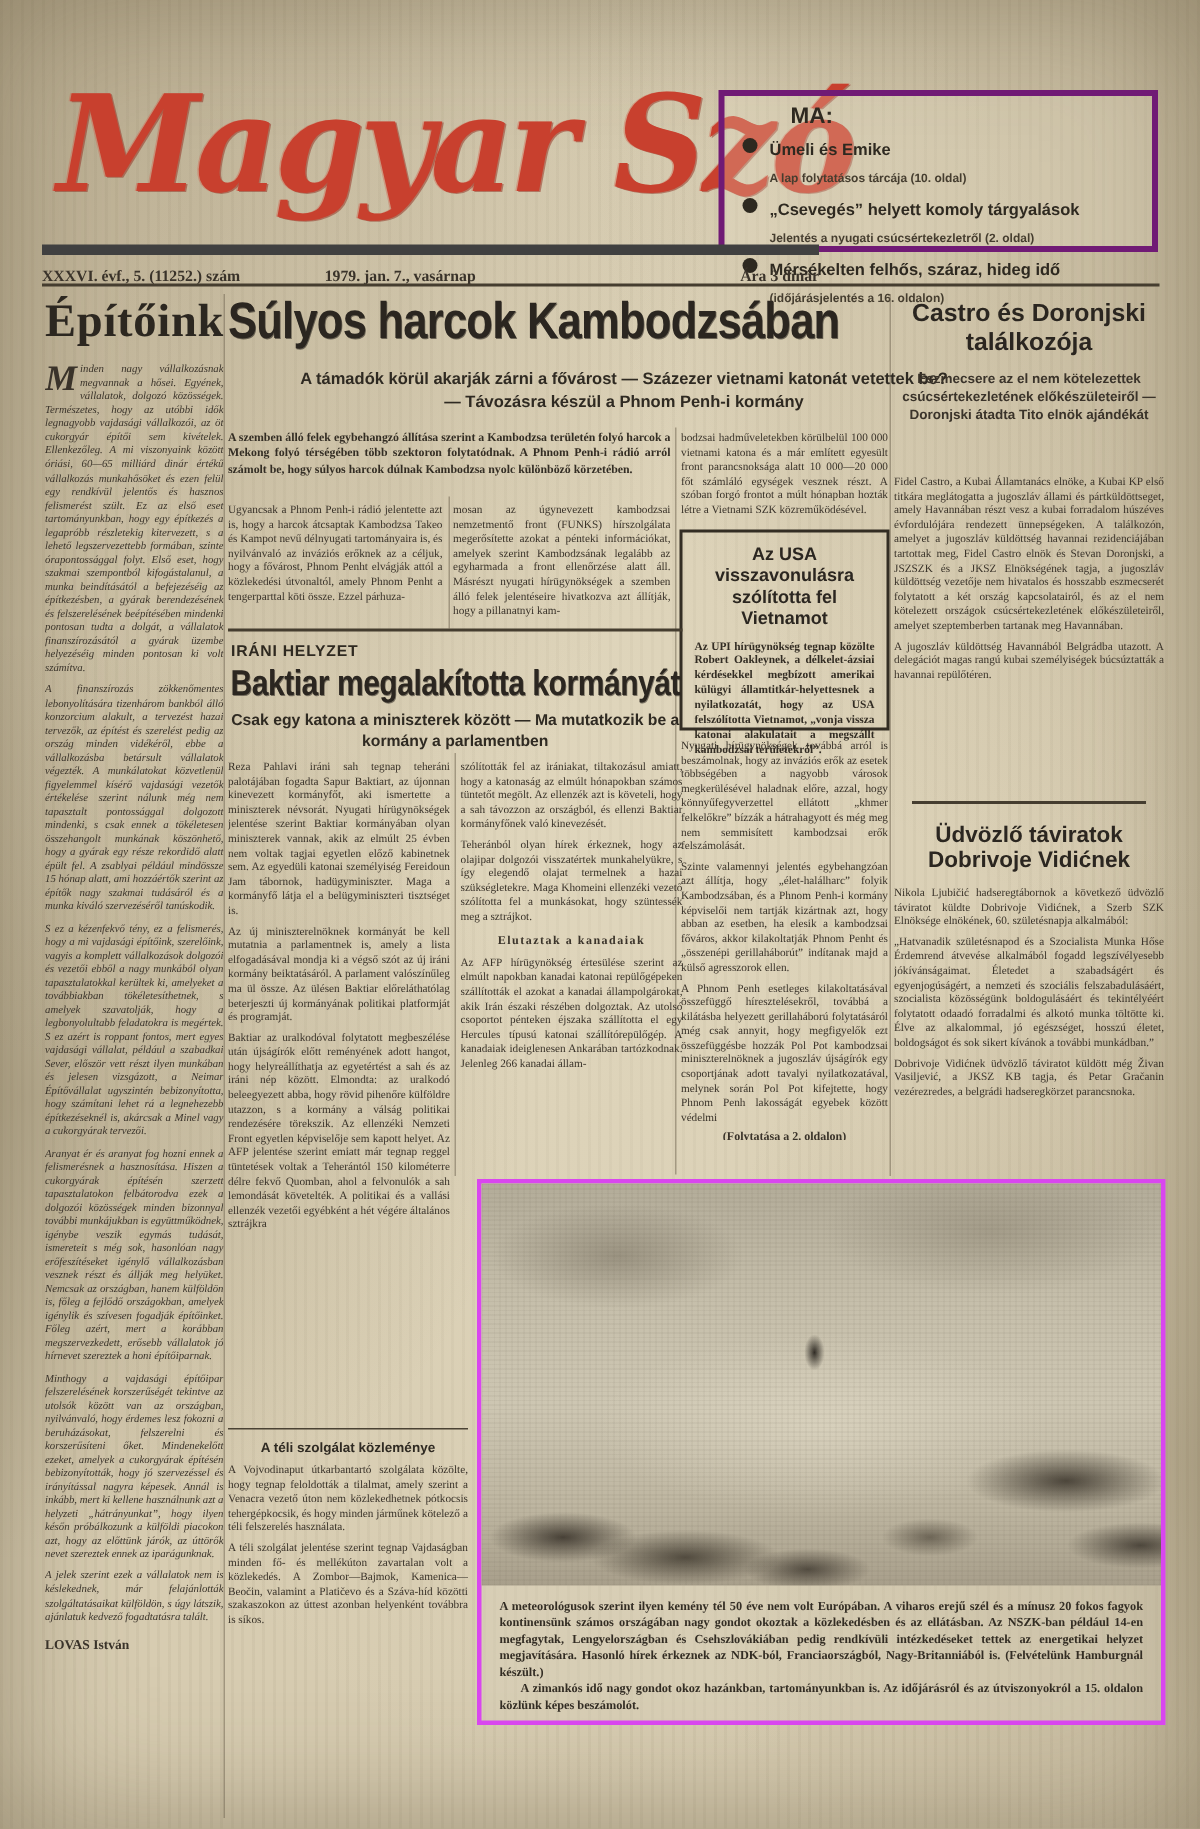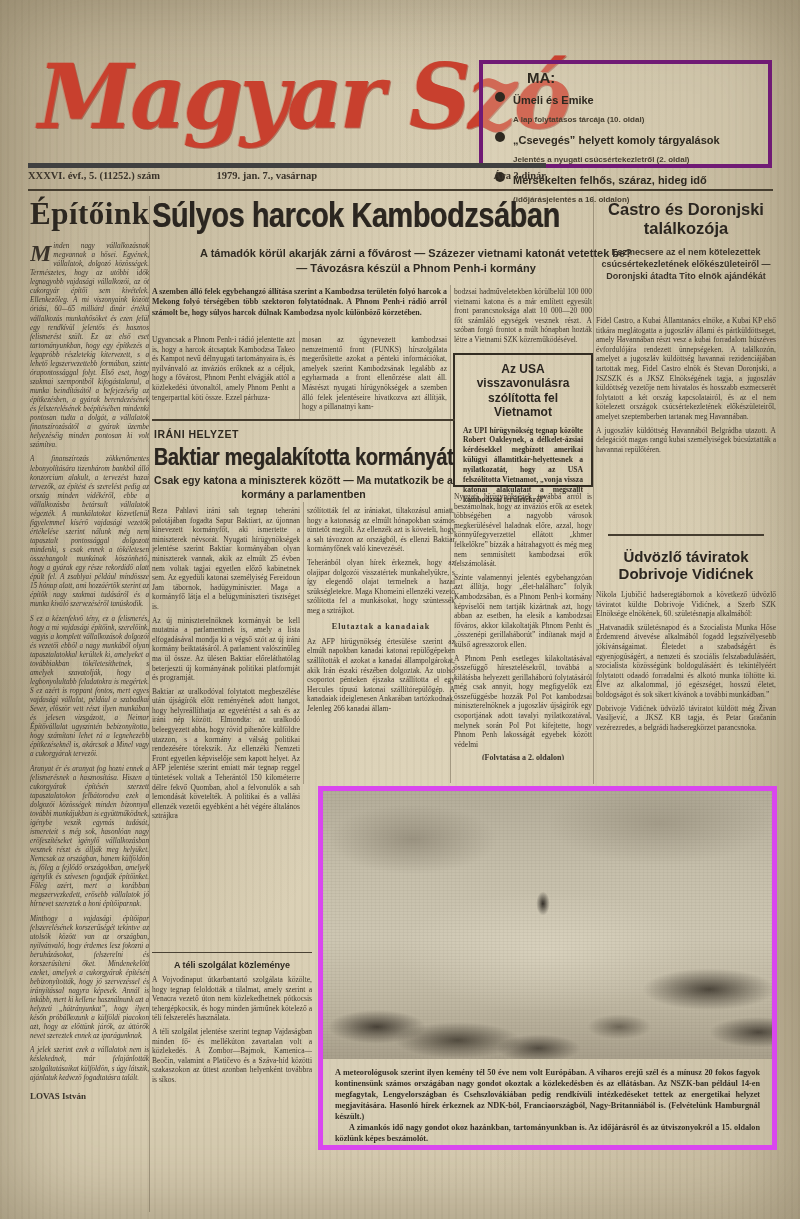--- a/index.html
+++ b/index.html
@@ -18,22 +18,22 @@
     box-shadow:inset 0 0 90px rgba(80,66,40,.45);
   }
   .abs{position:absolute;}
   .rule-v{position:absolute;width:1px;background:#756a56;opacity:.55;}
   
   .masthead{left:38px;top:48px;width:560px;height:118px;
     font-family:"DejaVu Serif",serif;font-style:italic;font-weight:bold;
     font-size:86px;line-height:1.1;color:#c8402e;letter-spacing:-3px;
     text-shadow:1px 1px 0 rgba(146,40,26,.5), -1px 0 0 rgba(211,94,74,.4);
     transform:scaleY(1.04);transform-origin:left top;white-space:nowrap;}
-  .dateline{left:28px;top:163px;width:518px;height:24px;border-top:5px solid #404040;
-    display:flex;justify-content:space-between;
+  .dateline{left:28px;top:163px;width:518px;height:24px;border-top:7px solid #404040;
+    display:flex;justify-content:space-between;align-items:center;
     font-weight:bold;font-size:10.5px;color:#3a332a;padding-top:2px;}
   .topline{left:28px;top:189px;width:745px;height:2px;background:#453d2f;}
   
   .mabox{left:479px;top:60px;width:293px;height:108px;border:4px solid #701a75;
     padding:5px 10px 4px 12px;box-sizing:border-box;background:rgba(235,228,204,.25);}
   .mabox-title{font-family:"Liberation Sans",sans-serif;font-weight:bold;font-size:15px;margin-left:32px;color:#2e2920;}
   .ma-item{display:flex;align-items:flex-start;margin-top:4px;}
   .ma-bullet{width:10px;height:10px;border-radius:50%;background:#2e2920;flex:0 0 10px;margin:2px 8px 0 0;}
   .ma-item-title{font-family:"Liberation Sans",sans-serif;font-weight:bold;font-size:11px;color:#2e2920;line-height:1.15;}
   .ma-item-sub{font-family:"Liberation Sans",sans-serif;font-weight:bold;font-size:8px;color:#453d2f;line-height:1.2;}
@@ -90,21 +90,21 @@
   .vidic-body{left:596px;top:590px;width:180px;height:192px;}
   
   .venac-rule{left:152px;top:952px;width:160px;height:1px;background:#4a4234;}
   .venac{left:152px;top:960px;width:160px;height:252px;overflow:hidden;}
   .venac h2{margin:0 0 6px 0;text-align:center;font-family:"Liberation Sans",sans-serif;
     font-weight:bold;font-size:13.5px;line-height:1.2;color:#2b2620;}
   .venac h4{margin:0 0 5px 0;text-align:center;font-family:"Liberation Sans",sans-serif;
     font-weight:bold;font-size:9px;color:#2f2a22;}
   .venac p{font-size:7.5px;line-height:1.28;text-align:justify;margin:0 0 4px 0;color:#3a332a;}
   
-  .photobox{left:318px;top:786px;width:459px;height:364px;border:5px solid #d946ef;
+  .photobox{left:318px;top:786px;width:459px;height:364px;border:3px solid #d946ef;
     box-sizing:border-box;background:rgba(216,208,186,.4);}
   .photo{position:relative;width:100%;height:268px;overflow:hidden;
     background:
       radial-gradient(ellipse 70px 24px at 12% 88%, rgba(52,46,38,.85), transparent 70%),
       radial-gradient(ellipse 90px 26px at 30% 93%, rgba(58,52,42,.8), transparent 70%),
       radial-gradient(ellipse 60px 20px at 48% 96%, rgba(52,46,38,.75), transparent 70%),
       radial-gradient(ellipse 95px 30px at 86% 74%, rgba(55,49,40,.85), transparent 70%),
       radial-gradient(ellipse 70px 22px at 97% 90%, rgba(52,46,38,.8), transparent 70%),
       radial-gradient(ellipse 46px 18px at 66% 88%, rgba(62,55,44,.6), transparent 70%),
       radial-gradient(ellipse 9px 16px at 49% 42%, rgba(40,36,30,.95), transparent 75%),

